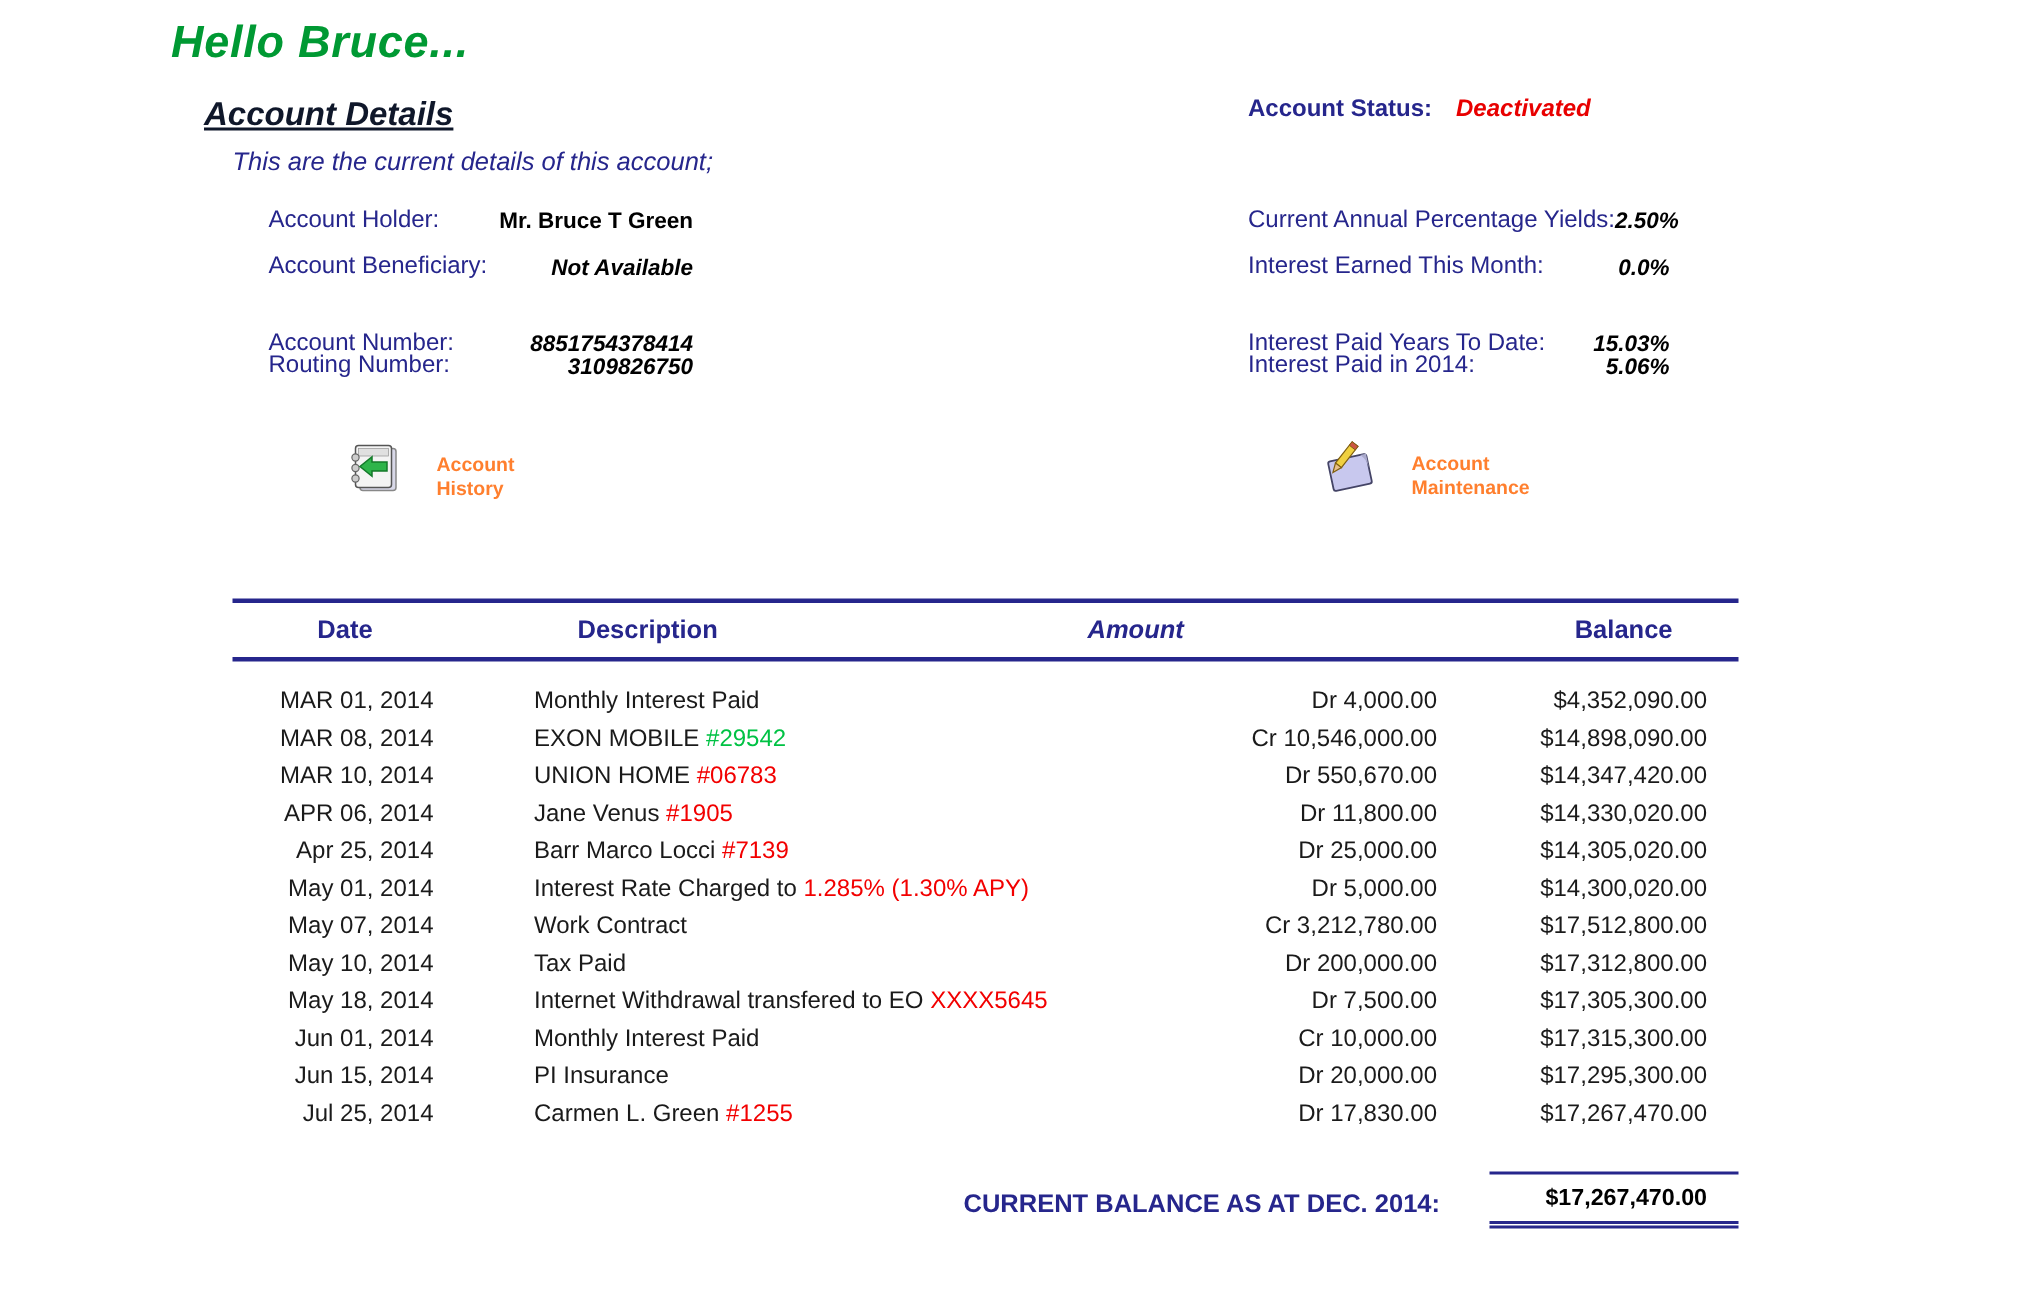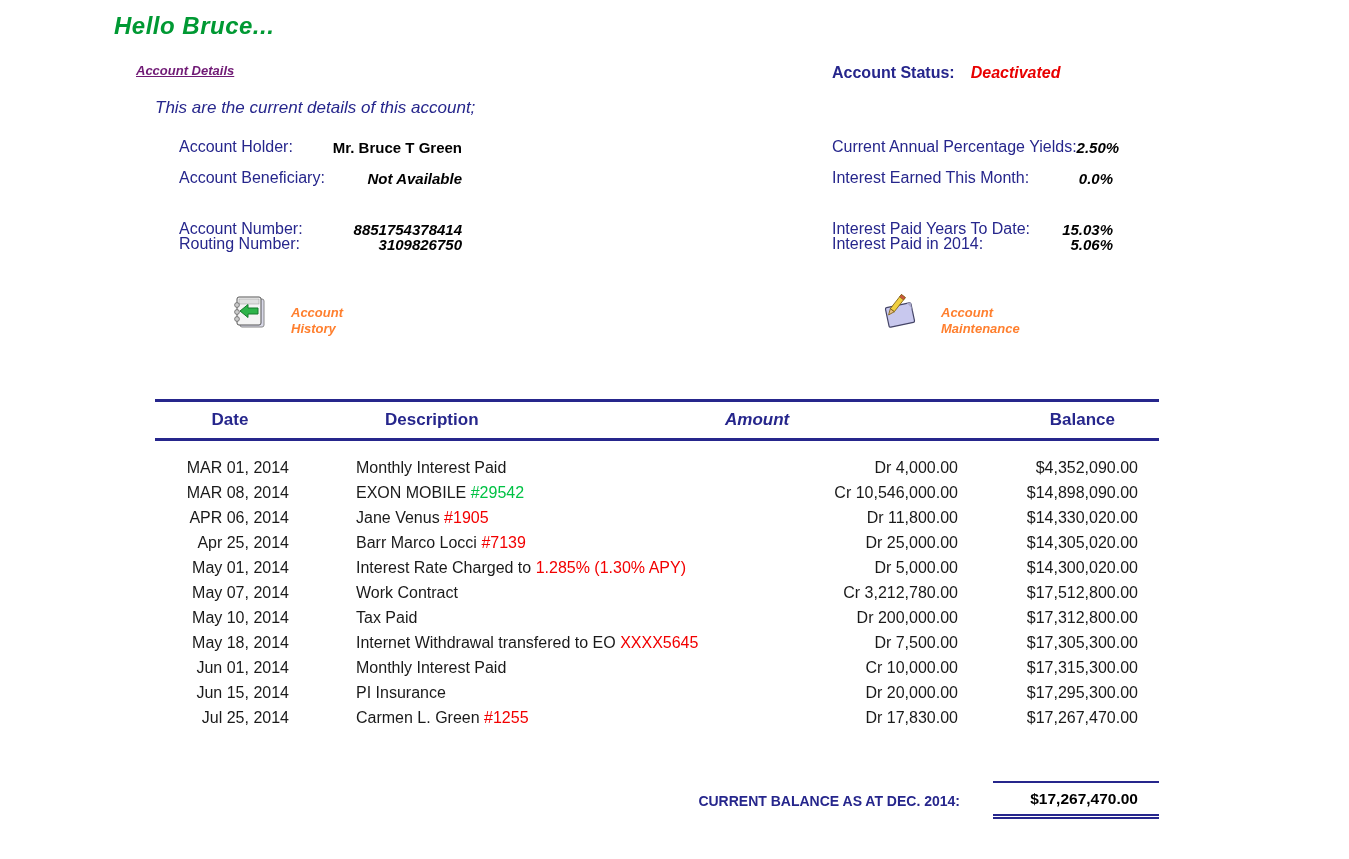--- a/index.html
+++ b/index.html
@@ -3,45 +3,45 @@
 <meta charset="utf-8">
 <style>
   * { margin:0; padding:0; box-sizing:border-box; }
   html,body { background:#ffffff; }
   body {
     width:1349px; height:859px; position:relative; overflow:hidden;
     font-family:"Liberation Sans", sans-serif; color:#111111;
   }
   .greeting {
     position:absolute; left:114px; top:12px;
-    font-size:24px; font-weight:bold; font-style:italic; color:#009933;
+    font-size:30px; font-weight:bold; font-style:italic; color:#009933;
     letter-spacing:0.5px;
   }
   .section-title {
     position:absolute; left:136px; top:63px;
-    font-size:13px; font-weight:bold; font-style:italic; color:#701a75;
+    font-size:22px; font-weight:bold; font-style:italic; color:#0f172a;
     text-decoration:underline;
   }
   .subtitle {
     position:absolute; left:155px; top:98px;
     font-size:17px; font-style:italic; color:#26268c;
   }
   .status-row { position:absolute; left:832px; top:64px; font-size:16px; white-space:nowrap; }
   .status-label { font-weight:bold; color:#26268c; }
   .status-value { font-weight:bold; font-style:italic; color:#e80000; margin-left:16px; }
 
   .detail-row { position:absolute; display:flex; justify-content:space-between; align-items:flex-end; font-size:16px; white-space:nowrap; }
   .detail-row .lbl { color:#26268c; }
   .detail-row .val { color:#000; font-weight:bold; font-size:15px; }
   .detail-row .val.italic { font-style:italic; }
   .dl { left:179px; width:283px; }
   .dr { left:832px; width:281px; }
   .r0 { top:138px; } .r1 { top:169px; } .r2 { top:220px; } .r3 { top:235px; }
 
-  .shortcut { position:absolute; display:flex; align-items:flex-end; cursor:pointer;font-style:italic; }
+  .shortcut { position:absolute; display:flex; align-items:center; cursor:pointer; }
   .shortcut .ic { flex:0 0 auto; }
   .shortcut .sc-label {
     margin-left:20px; margin-top:4px;
     color:#ff7f2e; font-weight:bold; font-size:13px; line-height:16px;
   }
   .sc-history { left:231px; top:293px; }
   .sc-maint { left:879px; top:291px; }
 
   .tablewrap { position:absolute; left:155px; top:396px; width:1004px; height:440px; }
   .hline { border-top:3px solid #26268c; }
@@ -63,21 +63,21 @@
   .c-date { text-align:right; white-space:nowrap; }
   .c-desc { padding-left:67px; white-space:nowrap; }
   .c-amount { text-align:right; white-space:nowrap; }
   .c-balance { text-align:right; padding-right:21px; white-space:nowrap; }
   .seg-black { color:#1a1a1a; }
   .seg-red { color:#f20000; }
   .seg-green { color:#00c244; }
 
   .footer-label {
     position:absolute; left:0; top:397px; width:805px; text-align:right;
-    font-size:14px; font-weight:bold; color:#26268c; white-space:nowrap;
+    font-size:17px; font-weight:bold; color:#26268c; white-space:nowrap;
   }
   .footer-value-box {
     position:absolute; left:838px; top:385px; width:166px;
     border-top:2px solid #26268c;
     border-bottom:5px double #26268c;
     padding:7px 21px 6px 0;
     text-align:right; font-size:15.5px; font-weight:bold; color:#000;
     white-space:nowrap;
   }
 </style>
@@ -179,20 +179,26 @@
         <div class="c-amount">Dr 4,000.00</div>
         <div class="c-balance">$4,352,090.00</div>
       </div>
       <div class="trow">
         <div class="c-date">MAR 08, 2014</div>
         <div class="c-desc"><span class="seg-black">EXON MOBILE </span><span class="seg-green">#29542</span></div>
         <div class="c-amount">Cr 10,546,000.00</div>
         <div class="c-balance">$14,898,090.00</div>
       </div>
       <div class="trow">
+        <div class="c-date">MAR 10, 2014</div>
+        <div class="c-desc"><span class="seg-black">UNION HOME </span><span class="seg-red">#06783</span></div>
+        <div class="c-amount">Dr 550,670.00</div>
+        <div class="c-balance">$14,347,420.00</div>
+      </div>
+      <div class="trow">
         <div class="c-date">APR 06, 2014</div>
         <div class="c-desc"><span class="seg-black">Jane Venus </span><span class="seg-red">#1905</span></div>
         <div class="c-amount">Dr 11,800.00</div>
         <div class="c-balance">$14,330,020.00</div>
       </div>
       <div class="trow">
         <div class="c-date">Apr 25, 2014</div>
         <div class="c-desc"><span class="seg-black">Barr Marco Locci </span><span class="seg-red">#7139</span></div>
         <div class="c-amount">Dr 25,000.00</div>
         <div class="c-balance">$14,305,020.00</div>

